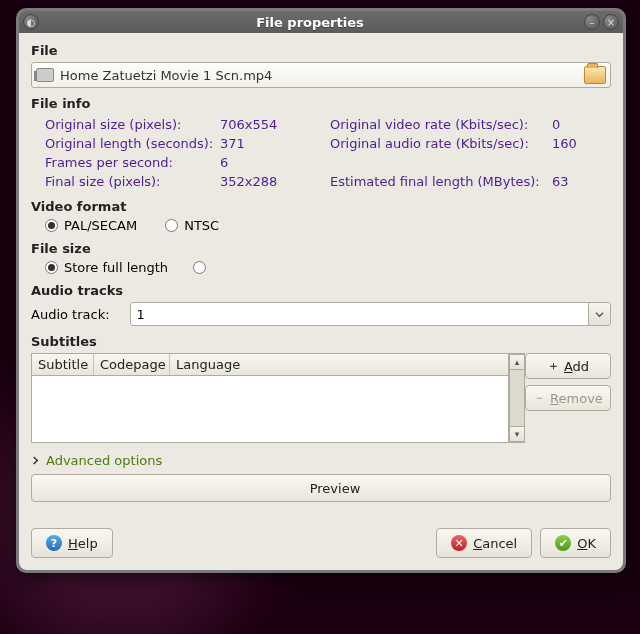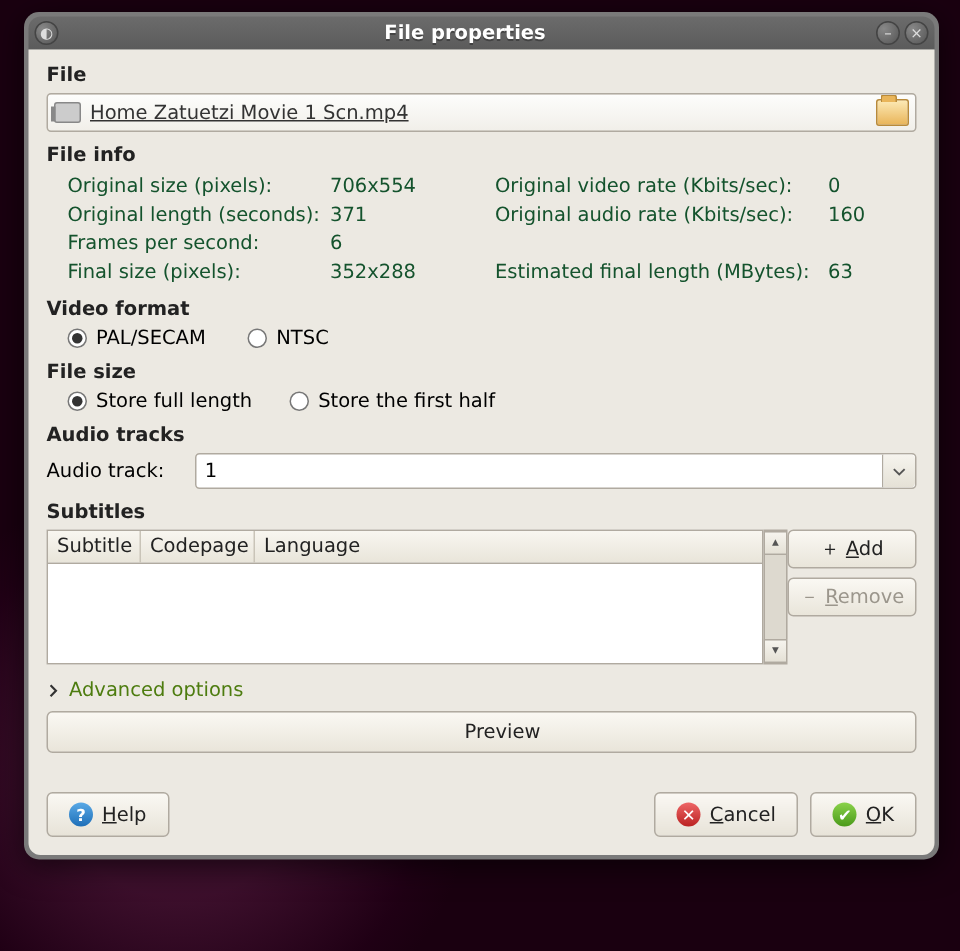--- a/index.html
+++ b/index.html
@@ -12,25 +12,25 @@
 .tb-btn { width:16px; height:16px; border-radius:50%; border:1px solid #444; background:radial-gradient(circle at 30% 30%,#888,#555); margin-left:3px; display:flex; align-items:center; justify-content:center; font-size:10px; color:#ddd; cursor:pointer; }
 .tb-left { margin-right:auto; margin-left:0; }
 
 .content { background:#ece9e2; border-radius:0 0 8px 8px; padding:10px 12px 12px; }
 .section-label { font-weight:bold; color:#222; margin:8px 0 4px; }
 .section-label.first { margin-top:0; }
 
 .file-row { display:flex; align-items:center; background:linear-gradient(#fdfdfc,#f1efe9); border:1px solid #b0aaa0; border-radius:3px; padding:2px 4px; height:26px; }
 .file-row .vid-icon { width:18px; height:14px; background:#ccc; border:1px solid #888; border-radius:2px; margin-right:6px; position:relative; }
 .file-row .vid-icon::before { content:""; position:absolute; left:-3px; top:2px; width:3px; height:10px; background:#888; }
-.file-text { flex:1; color:#333;text-decoration:underline; }
+.file-text { flex:1; color:#333; }
 .folder-icon { width:22px; height:18px; background:linear-gradient(#fce9b5,#e9b55a); border:1px solid #b88a3a; border-radius:2px; cursor:pointer; position:relative; }
 .folder-icon::before { content:""; position:absolute; top:-4px; left:2px; width:9px; height:4px; background:#e9b55a; border:1px solid #b88a3a; border-bottom:none; border-radius:2px 2px 0 0; }
 
-.info-grid { margin-left:14px; line-height:19px; color:#14532d; }
+.info-grid { margin-left:14px; line-height:19px; color:#4c1d95; }
 .info-row { display:flex; }
 .info-row > span:nth-child(1){ width:175px; } .info-row > span:nth-child(2){ width:110px; }
 .info-row > span:nth-child(3){ width:222px; } .info-row > span:nth-child(4){ }
 
 .radio-row { margin-left:14px; display:flex; align-items:center; gap:28px; }
 .radio-row.wide { gap:25px; }
 .radio-item { display:flex; align-items:center; gap:6px; cursor:pointer; }
 .radio { width:13px; height:13px; border-radius:50%; border:1px solid #777; background:#fff; display:inline-flex; align-items:center; justify-content:center; }
 .radio.sel::after { content:""; width:7px; height:7px; border-radius:50%; background:#333; }
 
@@ -127,21 +127,20 @@
     </div>
 
     <div class="section-label">File size</div>
     <div class="radio-row wide">
       <div class="radio-item">
           <span class="radio sel"></span>
           <span>Store full length</span>
         </div>
       <div class="radio-item">
           <span class="radio"></span>
-          <span>Store the first half</span>
         </div>
     </div>
 
     <div class="section-label">Audio tracks</div>
     <div class="audio-row">
       <label>Audio track:</label>
       <div class="select">
         <span>1</span>
         <span class="chev">
             <svg viewBox="0 0 10 10">

